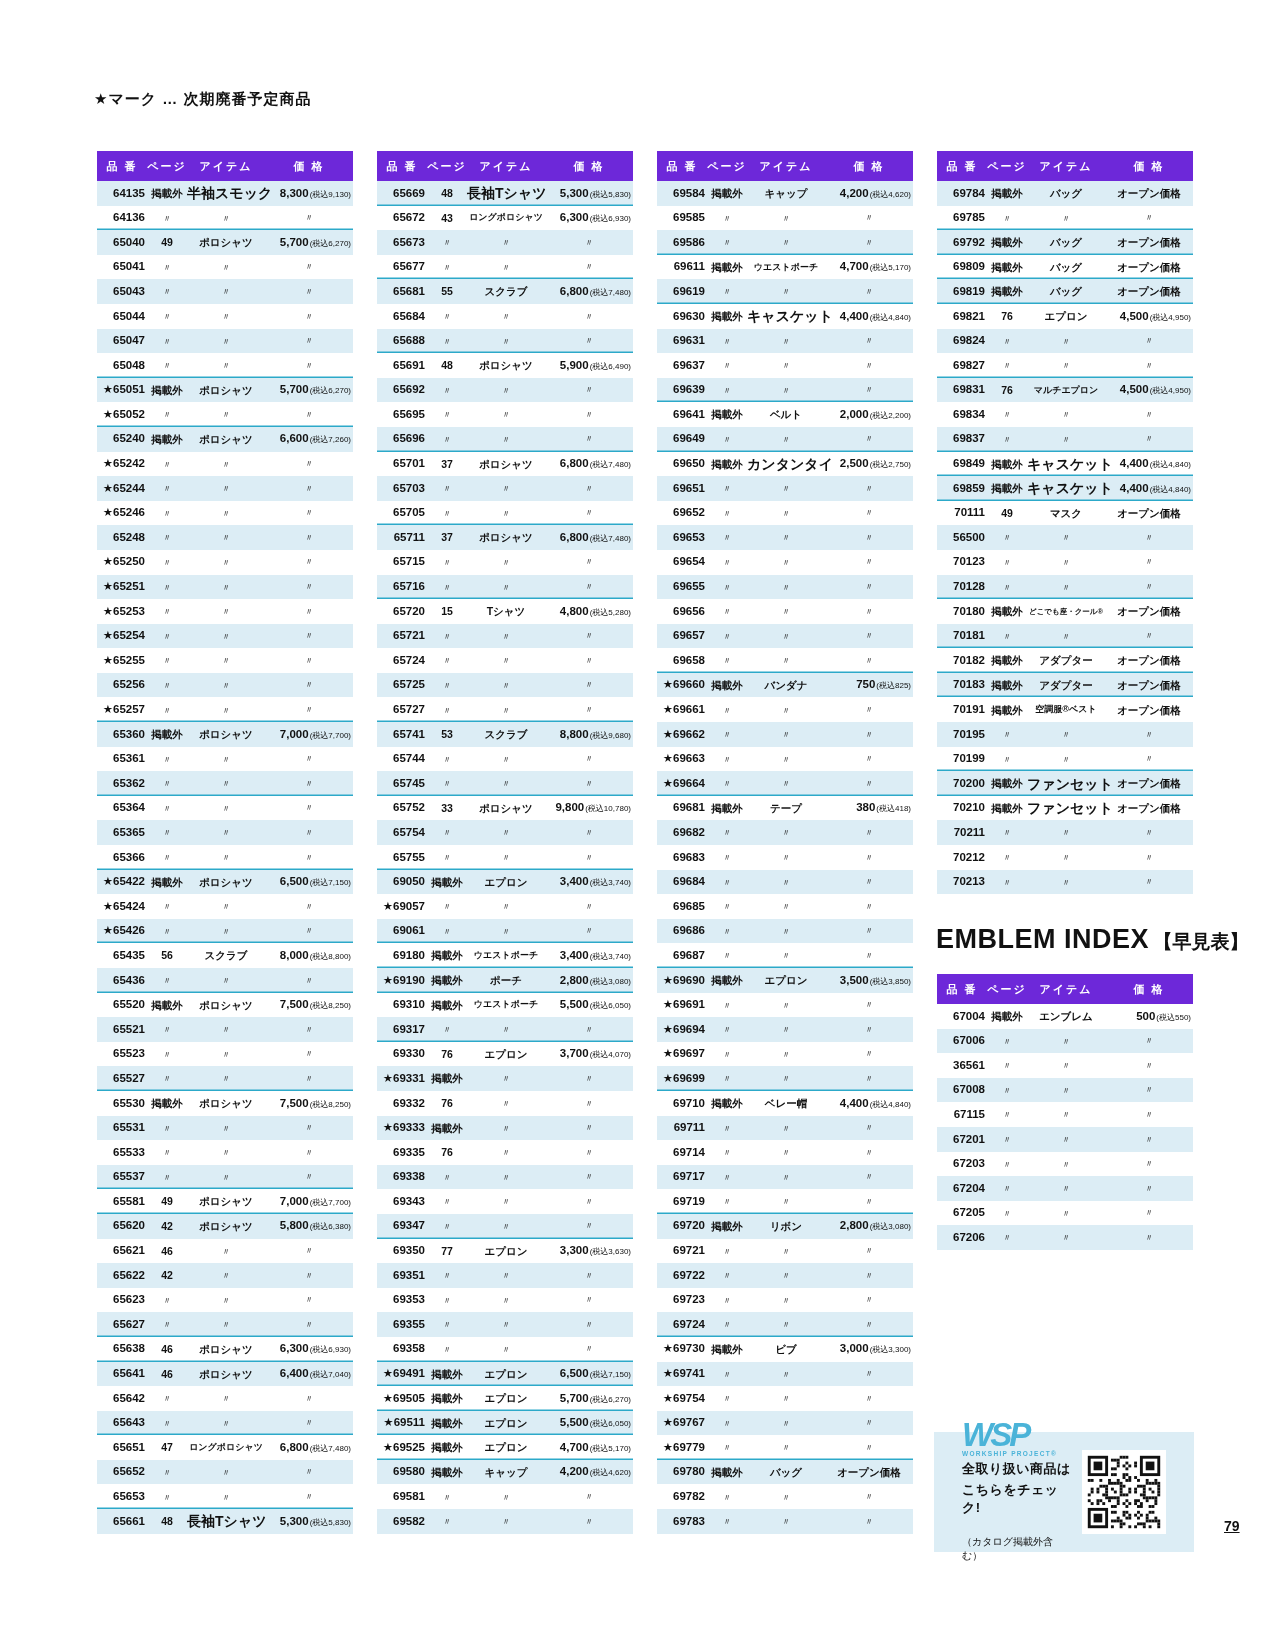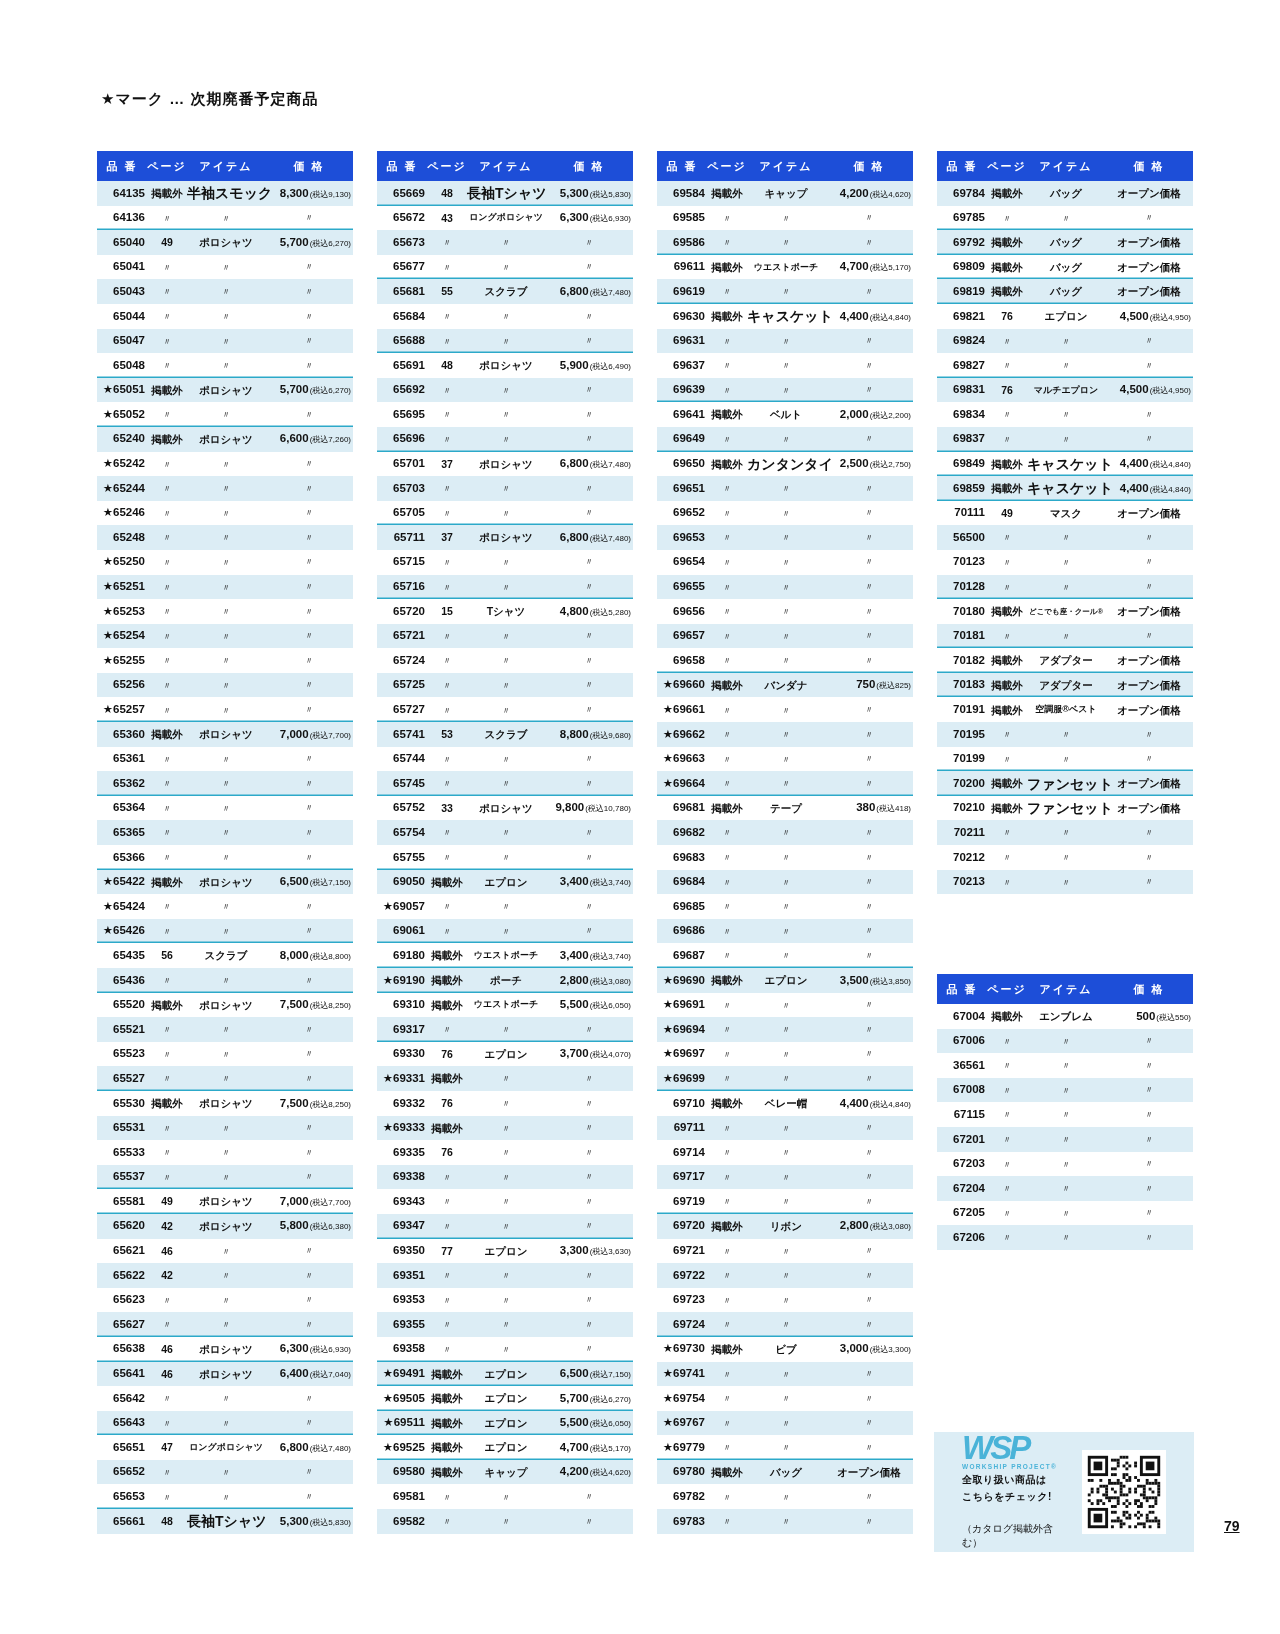--- a/index.html
+++ b/index.html
@@ -2,24 +2,24 @@
 <html><head>
 <meta charset="utf-8">
 <style>
   html,body{margin:0;padding:0;}
   body{
     width:1280px;height:1634px;position:relative;background:#ffffff;
     font-family:"Liberation Sans","DejaVu Sans",sans-serif;color:#111;
     -webkit-font-smoothing:antialiased;
   }
   .sheet{position:absolute;inset:0;overflow:hidden;}
-  .note{position:absolute;left:94px;top:90px;font-size:15px;font-weight:bold;letter-spacing:1px;margin-left:7px;}
+  .note{position:absolute;left:94px;top:90px;font-size:15px;font-weight:bold;letter-spacing:1px;}
   .tcol{position:absolute;top:151px;width:256px;}
   .grid{display:grid;grid-template-columns:50px 40px 78px 1fr;}
-  .thead{height:30px;background:#1d4ed8;color:#fff;align-items:center;font-size:11px;font-weight:bold;}
+  .thead{height:30px;background:#6d28d9;color:#fff;align-items:center;font-size:11px;font-weight:bold;}
   .hc{text-align:center;letter-spacing:2px;white-space:nowrap;}
   .trow{height:24.6px;align-items:center;background:#fff;}
   .trow.shade{background:#dcedf5;}
   .trow.sep{box-shadow:0 -1.5px 0 0 #2ca9c9;}
   .cell{white-space:nowrap;line-height:1;}
   .c-no{text-align:right;padding-right:2px;font-weight:bold;font-size:11.5px;}
   .c-pg{text-align:center;font-weight:bold;font-size:10.5px;}
   .c-it{text-align:center;font-weight:bold;font-size:10.5px;}
   .c-it.it-m{font-size:14px;}
   .c-it.it-s{font-size:9px;}
@@ -34,21 +34,21 @@
   .eh-latin{font-size:27px;font-weight:900;letter-spacing:0.5px;}
   .eh-jp{font-size:19px;font-weight:900;}
   .emblem-col{top:974px;}
   .info-box{
     position:absolute;left:934px;top:1432px;width:260px;height:120px;background:#dcedf5;
     display:flex;align-items:center;gap:10px;padding:0 28px;box-sizing:border-box;
   }
   .wsp{flex:1;min-width:0;}
   .wsp-logo{font-size:33px;font-weight:900;font-style:italic;color:#4ab3d8;letter-spacing:-3px;line-height:0.85;}
   .wsp-sub{font-size:6.5px;font-weight:bold;color:#4ab3d8;letter-spacing:1.3px;margin-top:1px;}
-  .promo1,.promo2{font-size:10px;font-weight:bold;margin-top:3px;letter-spacing:0.5px;}
+  .promo1,.promo2{font-size:13px;font-weight:bold;margin-top:3px;letter-spacing:0.5px;}
   .promo3{font-size:10px;margin-top:18px;}
   .qr{width:84px;height:84px;flex:none;display:block;}
   .pageno{position:absolute;left:1224px;top:1518px;font-size:14px;font-weight:bold;text-decoration:underline;}
 </style>
 </head>
 <body>
 
 <div class="sheet">
 
   <div class="note">★マーク … 次期廃番予定商品</div>
@@ -1657,20 +1657,24 @@
       <div class="trow grid shade">
         <div class="cell c-no">70213</div>
         <div class="cell c-pg"><span class="dit">〃</span></div>
         <div class="cell c-it"><span class="dit">〃</span></div>
         <div class="cell c-pr ditto">
           <span class="dit">〃</span>
         </div>
       </div>
     </div>
 
+  <div class="emblem-head">
+    <span class="eh-latin">EMBLEM INDEX</span>
+    <span class="eh-jp">【早見表】</span>
+  </div>
 
   <div class="tcol emblem-col" style="left:937px">
       <div class="thead grid">
         <div class="hc">品 番</div>
         <div class="hc">ページ</div>
         <div class="hc">アイテム</div>
         <div class="hc">価 格</div>
       </div>
       <div class="trow grid">
         <div class="cell c-no">67004</div>

